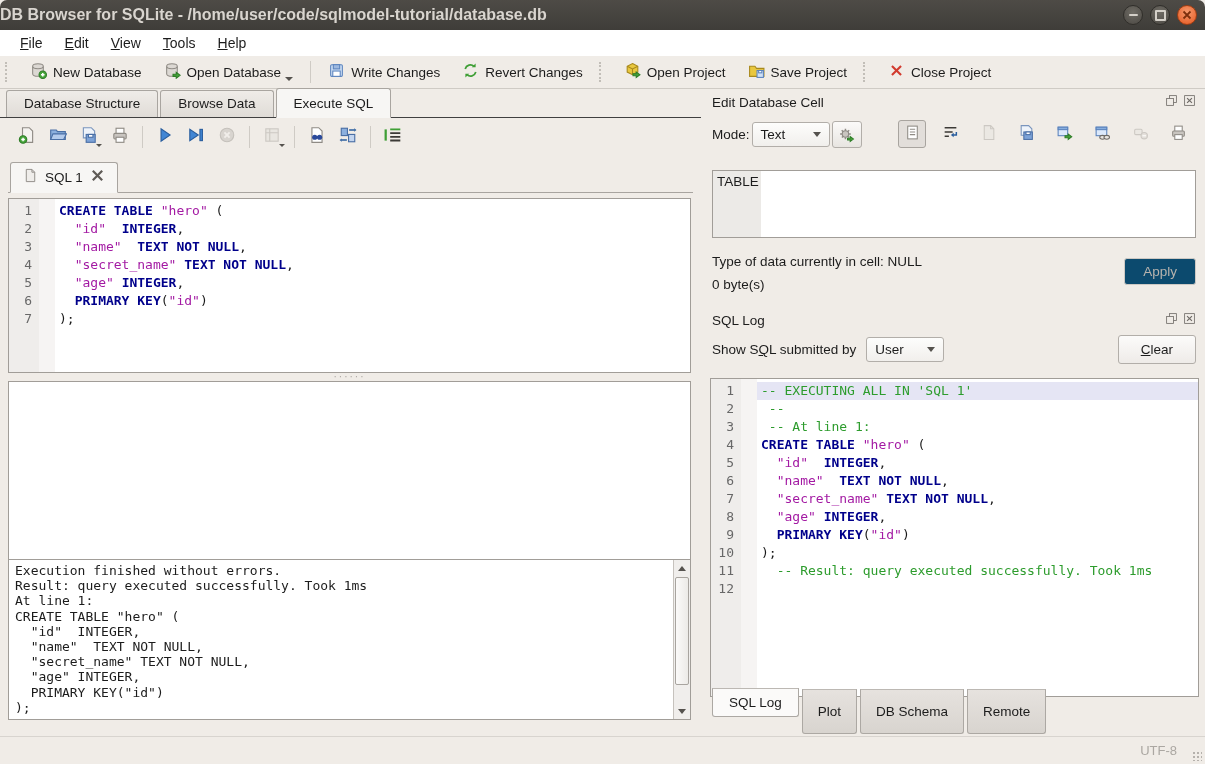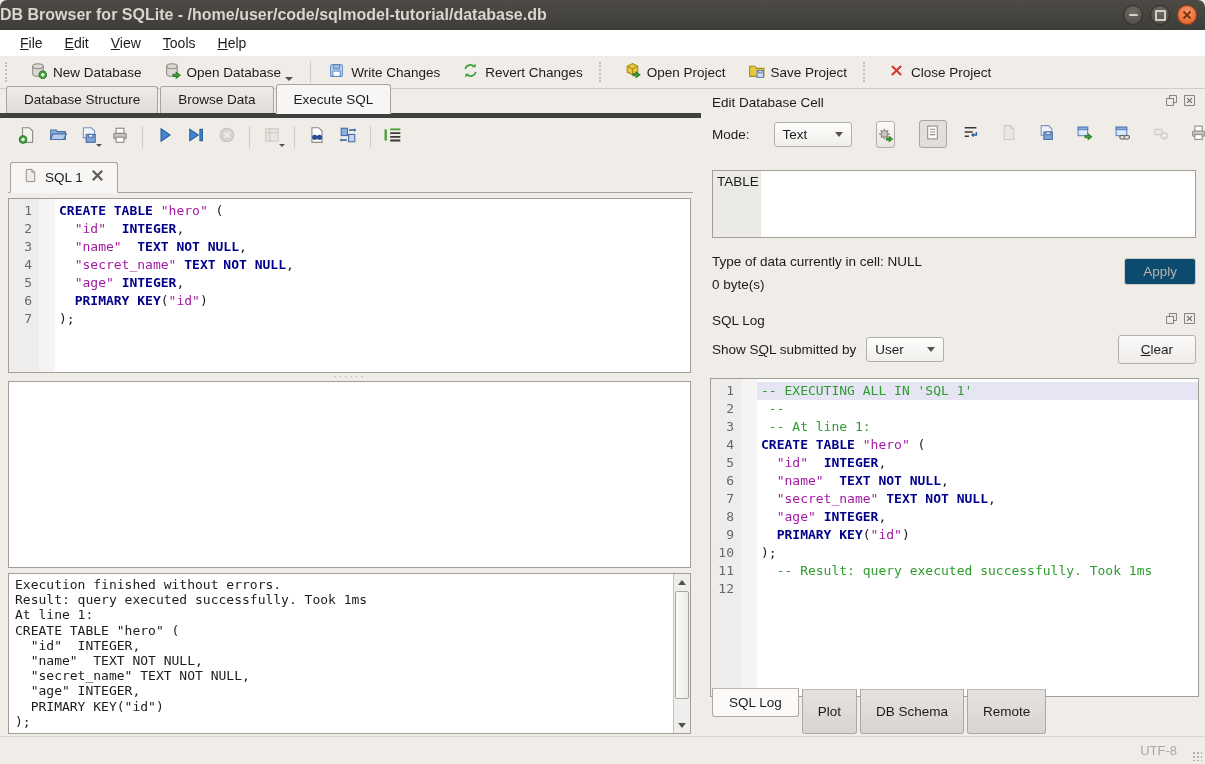--- a/index.html
+++ b/index.html
@@ -29,21 +29,21 @@
   .tb-grip{width:7px;height:20px;border-left:2px dotted #c2beb8;margin:0 3px;}
   .tb-sep{width:1px;height:22px;background:#cfcbc5;margin:0 4px;}
   .tb-btn{display:flex;align-items:center;gap:6px;font-size:13.5px;padding:4px 9px;border-radius:3px;position:relative;}
   .tb-btn.disabled{color:#b8b4ae;}
   .tb-btn svg{width:17px;height:17px;}
   .caret-sm{width:0;height:0;border-left:4px solid transparent;border-right:4px solid transparent;
     border-top:4px solid #55524e;align-self:flex-end;margin:0 0 1px -2px;}
 
   
   .main-tabs{position:absolute;left:0;top:89px;width:701px;height:29px;display:flex;align-items:flex-end;
-    padding-left:6px;border-bottom:5px solid #404040;box-sizing:border-box;}
+    padding-left:6px;border-bottom:1px solid #404040;box-sizing:border-box;}
   .mtab{padding:5px 17px 6px;font-size:13.5px;border:1px solid #a9a5a0;border-bottom:none;
     background:linear-gradient(#efece8,#e0dcd7);border-radius:3px 3px 0 0;margin-right:2px;}
   .mtab.active{background:#f7f6f4;padding-top:7px;margin-bottom:-1px;border-bottom:1px solid #f7f6f4;}
 
   
   .left{position:absolute;left:0;top:118px;width:701px;bottom:27px;}
   .sql-toolbar{display:flex;align-items:center;gap:5px;height:34px;padding:2px 0 0 14px;}
   .sql-toolbar .ibtn{width:26px;height:26px;display:flex;align-items:center;justify-content:center;position:relative;}
   .sql-toolbar svg{width:18px;height:18px;}
   .ibtn .caret-sm{position:absolute;right:0px;bottom:2px;border-left-width:3px;border-right-width:3px;border-top-width:3px;}
@@ -65,38 +65,38 @@
   .code-row .code{flex:1;padding-left:4px;}
   .code-row .code.hl{background:#e5e5f4;}
   .kw{color:#00008b;font-weight:bold;}
   .str{color:#a31aa3;}
   .cm{color:#2d9c2d;}
   .pl{color:#1a1a1a;}
   .editor{position:absolute;left:8px;top:80px;width:683px;height:175px;}
   .hsplit{position:absolute;left:8px;top:255px;width:683px;height:8px;display:flex;align-items:center;justify-content:center;}
   .dots{letter-spacing:2px;color:#a9a5a0;font-size:10px;line-height:4px;}
   .grid-box{position:absolute;left:8px;top:263px;width:683px;height:187px;background:#fff;border:1px solid #a19d98;box-sizing:border-box;}
-  .res-box{position:absolute;left:8px;top:455px;width:683px;height:161px;background:#fff;border:1px solid #a19d98;box-sizing:border-box;}
+  .res-box{position:absolute;left:8px;top:441px;width:683px;height:161px;background:#fff;border:1px solid #a19d98;box-sizing:border-box;}
   .res-text{position:absolute;left:0;top:0;right:17px;bottom:0;overflow:hidden;
     font-family:"DejaVu Sans Mono",monospace;font-size:13px;line-height:15.2px;padding:3px 6px;white-space:pre;}
   .vscroll{position:absolute;right:0;top:0;bottom:0;width:17px;background:#f0eeec;border-left:1px solid #c6c2bd;box-sizing:border-box;}
   .sb-arrow{position:absolute;left:0;right:0;height:16px;display:flex;align-items:center;justify-content:center;}
   .sb-arrow.up{top:0;}.sb-arrow.down{bottom:0;}
   .tri-up{width:0;height:0;border-left:4px solid transparent;border-right:4px solid transparent;border-bottom:5px solid #55524e;}
   .tri-down{width:0;height:0;border-left:4px solid transparent;border-right:4px solid transparent;border-top:5px solid #55524e;}
   .sb-thumb{position:absolute;left:1px;right:1px;top:17px;height:108px;background:linear-gradient(90deg,#fbfaf9,#eceae7);
     border:1px solid #a8a49f;border-radius:2px;box-sizing:border-box;}
 
   
   .dock{position:absolute;left:703px;top:88px;width:502px;bottom:27px;}
   .dock-title{display:flex;align-items:center;font-size:13.5px;padding:6px 9px 4px;}
   .dock-title .t{flex:1;}
   .dock-btns{display:flex;gap:5px;}
   .dock-btns svg{width:13px;height:13px;}
-  .mode-row{display:flex;align-items:center;padding:6px 9px 4px;gap:24px;font-size:13.5px;}
+  .mode-row{display:flex;align-items:center;padding:6px 9px 4px;gap:2px;font-size:13.5px;}
   .combo{display:inline-flex;align-items:center;justify-content:space-between;background:linear-gradient(#fdfdfc,#f1efec);
     border:1px solid #b2aea9;border-radius:3px;padding:4px 8px;font-size:13.5px;min-width:60px;}
   .caret{width:0;height:0;border-left:4px solid transparent;border-right:4px solid transparent;border-top:5px solid #55524e;margin-left:12px;}
   .iconbtn{width:30px;height:27px;display:flex;align-items:center;justify-content:center;
     background:linear-gradient(#fbfaf9,#e8e5e1);border:1px solid #b2aea9;border-radius:3px;box-sizing:border-box;}
   .iconbtn svg{width:17px;height:17px;}
   .cell-icons{display:flex;align-items:center;gap:10px;margin-left:auto;padding-right:4px;}
   .cicon{width:26px;height:26px;display:flex;align-items:center;justify-content:center;border:1px solid transparent;border-radius:3px;}
   .cicon.pressed{background:#e2deda;border-color:#a8a49f;}
   .cicon svg{width:17px;height:17px;}

